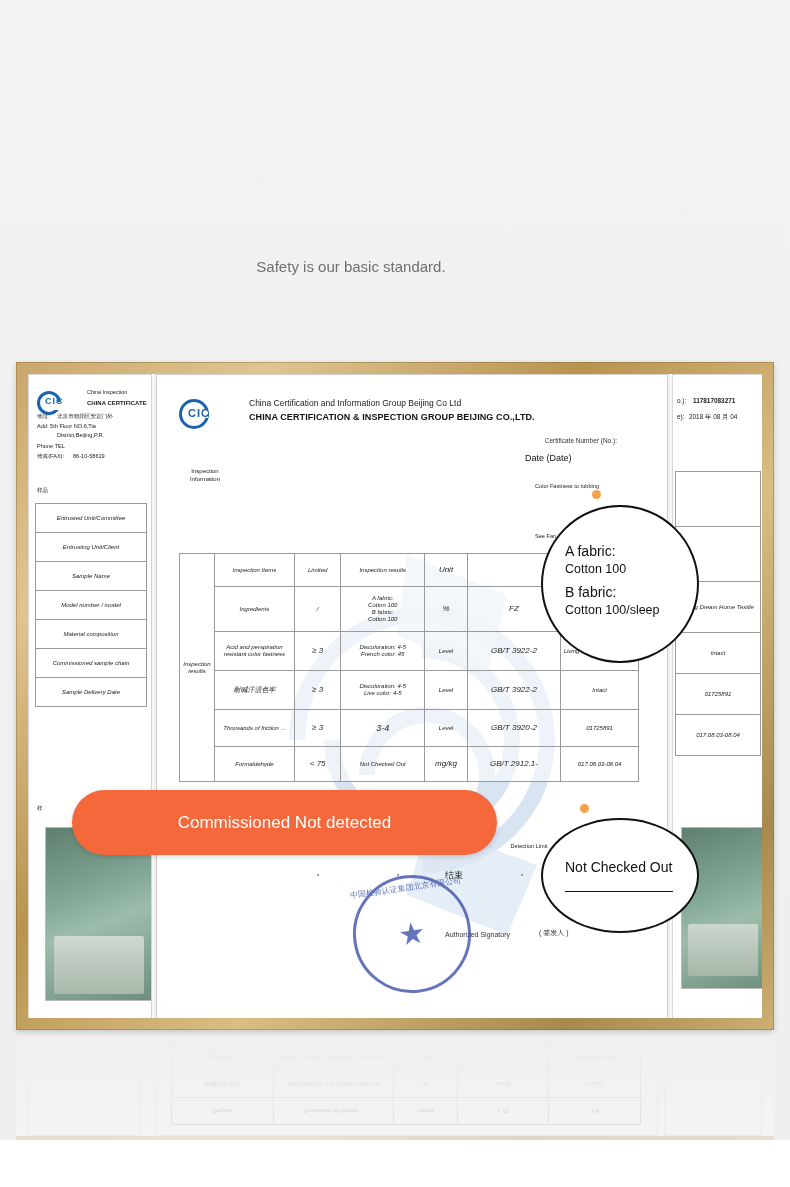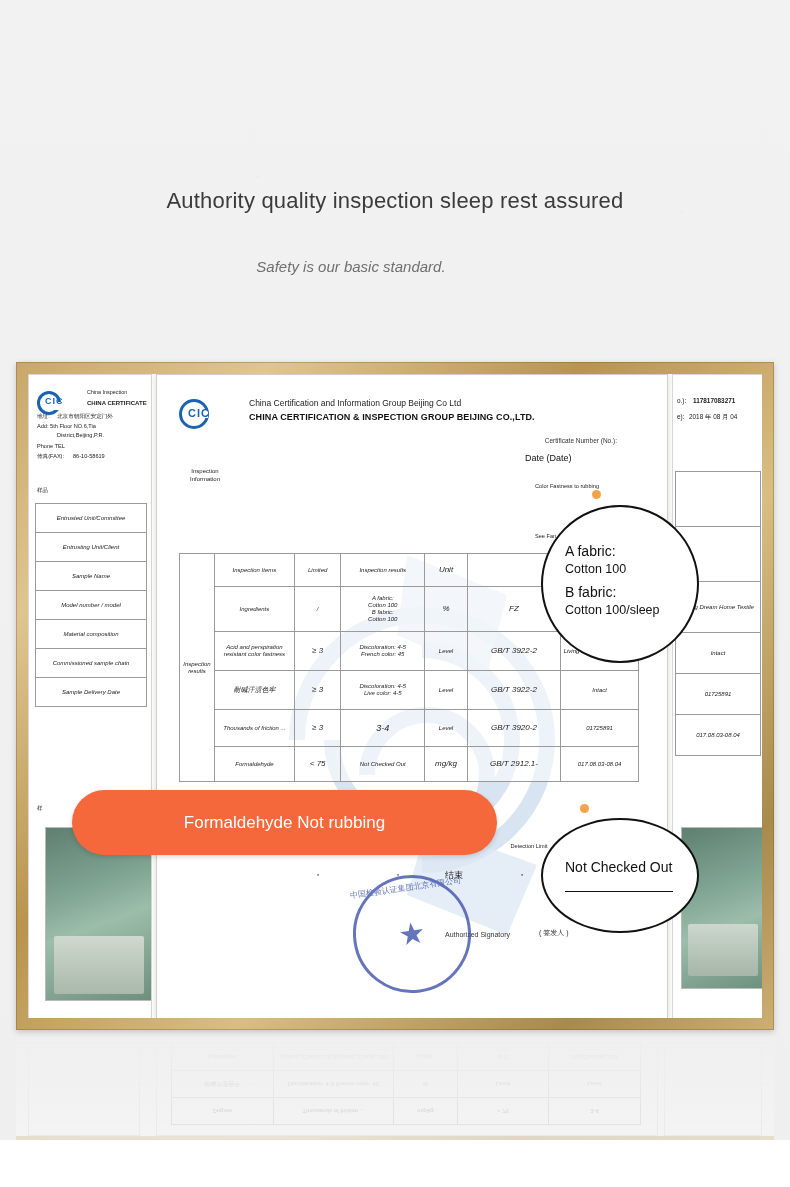--- a/index.html
+++ b/index.html
@@ -34,21 +34,20 @@
     letter-spacing: 0.2px;
   }
   .subhead {
     position: absolute;
     top: 258px;
     left: 0;
     width: 702px;
     text-align: center;
     font-size: 15px;
     color: #6f6f6f;
-    font-style: italic;
   }
   .faint-mark {
     position: absolute;
     color: #e4e4e4;
     font-size: 11px;
     user-select: none;
   }
 
   
   .frame-outer {
@@ -294,21 +293,20 @@
   .bottom-fade {
     position:absolute; left:0; top:1140px; width:790px; height:47px;
     background:#ffffff;
   }
 </style>
 </head>
 <body>
 
 <div class="page">
 
-  <div class="headline">Authority quality inspection sleep rest assured</div>
   <div class="subhead">Safety is our basic standard.</div>
   <div class="faint-mark" style="left:256px; top:170px;">·</div>
   <div class="faint-mark" style="left:680px; top:205px;">·</div>
 
   <div class="frame-outer">
     <div class="frame-inner">
 
       <div class="doc doc-left">
         <div class="cic-logo" style="left:8px; top:14px;">
           <div class="ring"></div>
@@ -493,21 +491,21 @@
           </table>
 
         <div class="photo-right"></div>
       </div>
 
     </div>
     <div class="frame-bevel"></div>
   </div>
 
   <div class="pill pill-form">
-    <span>Formaldehyde Not rubbing</span>
+    <span>Commissioned Not detected</span>
   </div>
 
   <div class="dot" style="left:592px; top:490px;"></div>
   <div class="dot" style="left:580px; top:804px;"></div>
 
   <div class="loupe loupe-cotton">
     <div class="lbl">A fabric:</div>
     <div class="val">Cotton 100</div>
     <div class="lbl">B fabric:</div>
     <div class="val">Cotton 100/sleep</div>

